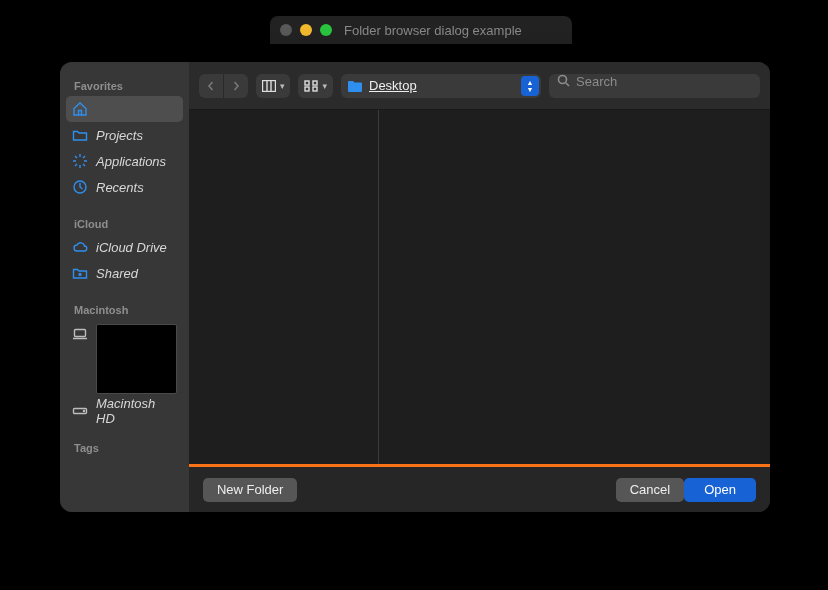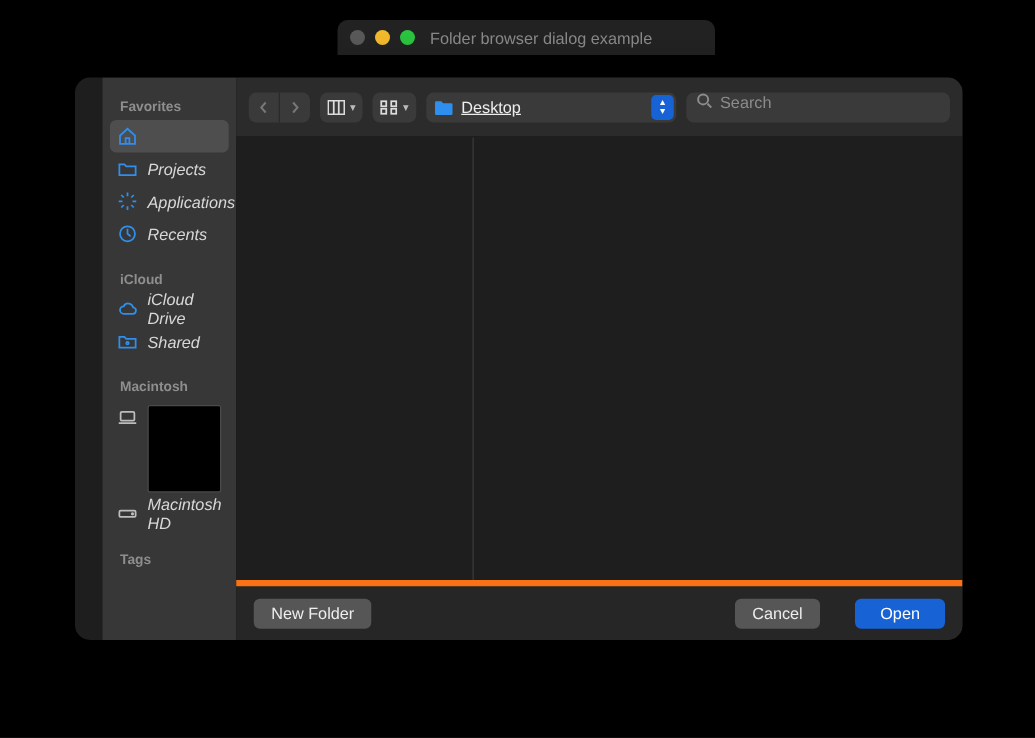--- a/index.html
+++ b/index.html
@@ -28,21 +28,21 @@
     position:absolute;
     top:62px; left:60px;
     width:710px; height:450px;
     background:#1e1e1e;
     border-radius:12px;
     box-shadow:0 20px 60px rgba(0,0,0,0.8);
     display:flex; flex-direction:column;
     overflow:hidden;
   }
 
-  .dialog-body { flex:1; display:flex; min-height:0;margin-left:22px; }
+  .dialog-body { flex:1; display:flex; min-height:0; }
 
   
   .sidebar {
     width:148px; background:#373737;
     padding:14px 0 8px 0;
     overflow:hidden;
     font-size:13px;
   }
   .section-label {
     color:#8e8e8e; font-size:11px; font-weight:600;
@@ -116,23 +116,23 @@
 
   
   .columns {
     flex:1; display:flex; background:#1e1e1e;
   }
   .col { width:190px; border-right:1px solid #3a3a3a; }
   .col:last-child{ border-right:none; flex:1; }
 
   
   .bottom {
-    height:48px; border-top:5px solid #f97316;
+    height:48px; border-top:3px solid #f97316;
     background:#262626;
-    display:flex; align-items:center; padding:0 14px; gap:28px;
+    display:flex; align-items:center; padding:0 14px; gap:0;
   }
   .bottom .spacer{ flex:1; }
   .btn {
     height:24px; padding:0 14px; border-radius:5px; border:none;
     font-size:13px; cursor:default;
   }
   .btn.gray { background:#565656; color:#eee; }
   .btn.primary { background:#1763d5; color:#fff; padding:0 20px;}
 </style>
 </head>

